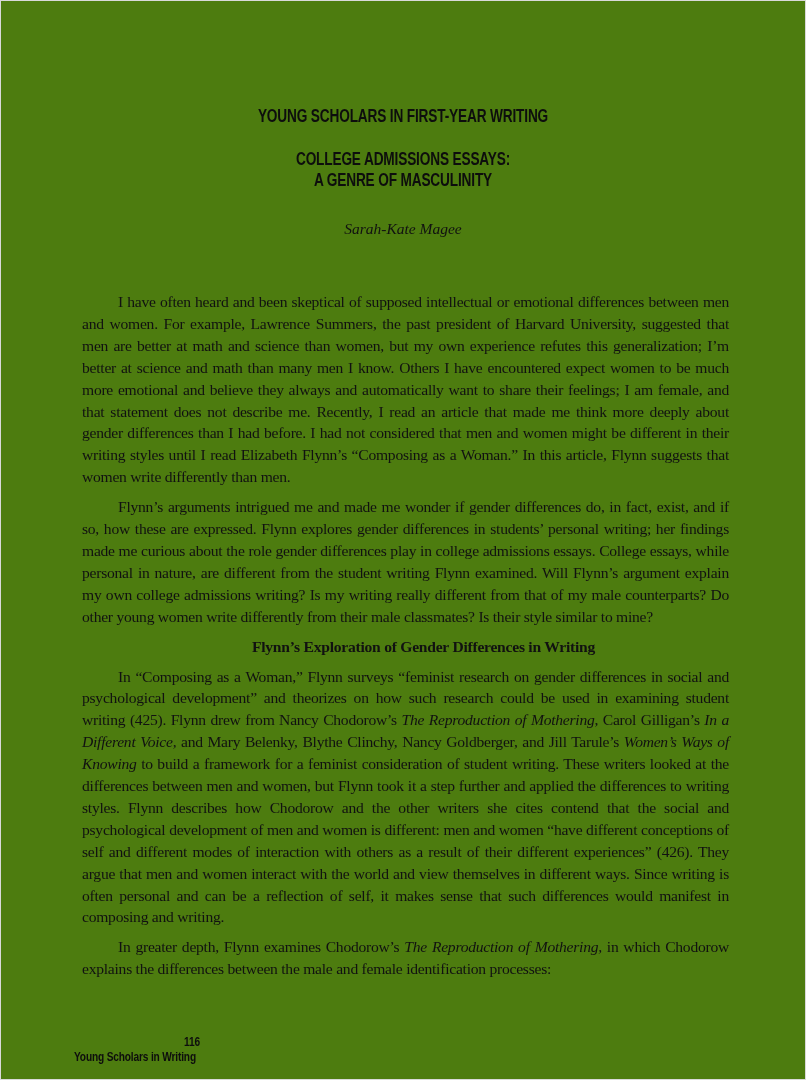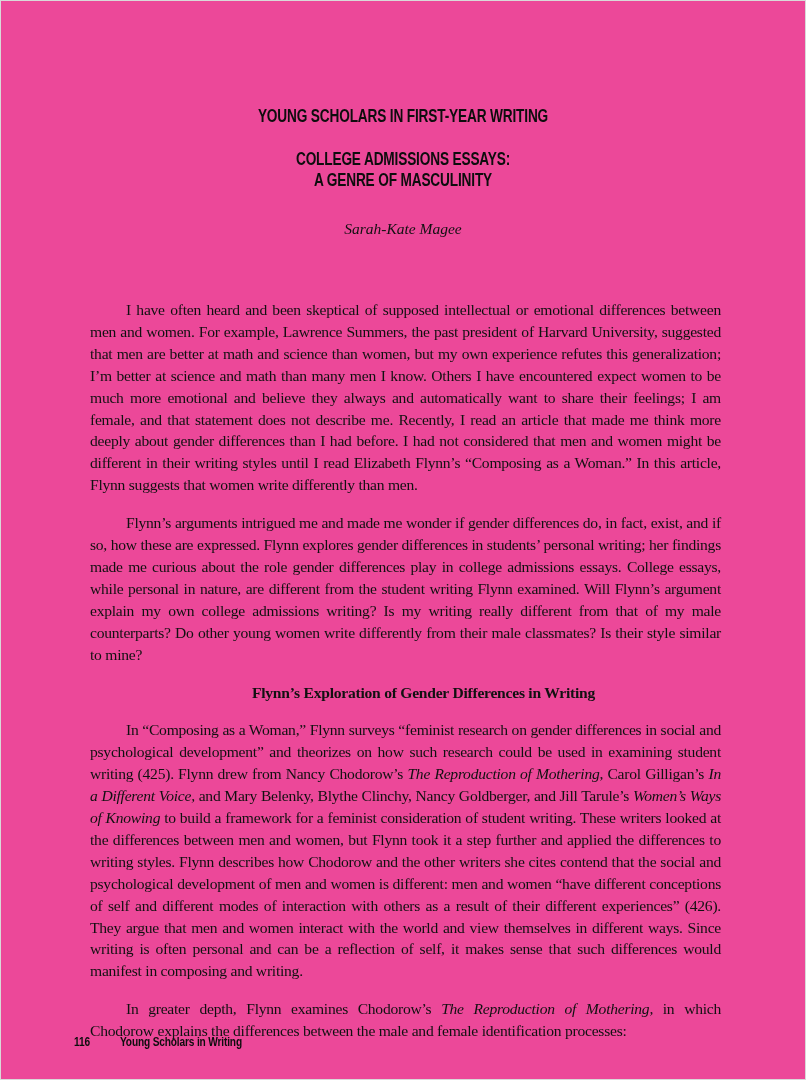--- a/index.html
+++ b/index.html
@@ -1,21 +1,21 @@
 <!DOCTYPE html>
 <html><head>
 <meta charset="utf-8">
 <style>
   html, body { margin: 0; padding: 0; background: #ffffff; }
   body { width: 806px; height: 1080px; overflow: hidden; }
   .page {
     position: relative;
     width: 804px; height: 1078px;
     border: 1px solid #d9d9d9;
-    background: #ec4899;
+    background: #4d7c0f;
     color: #111111;
   }
   .journal-title, .article-title, .footer-text {
     font-family: "Liberation Sans", sans-serif;
     font-weight: bold;
     transform: scaleX(0.78);
     transform-origin: center;
     letter-spacing: -0.2px;
     color: #0d0d0d;
   }
@@ -34,29 +34,29 @@
     font-family: "Liberation Serif", serif;
     font-style: italic; font-size: 15.5px; line-height: 22px;
   }
   .body {
     position: absolute; left: 73px; width: 663px; top: 282px;
     font-family: "Liberation Serif", serif;
     font-size: 15.6px; line-height: 21.9px;
     text-align: justify;
     letter-spacing: -0.25px;
   }
-  .body p { margin: 16px; text-indent: 36px; }
+  .body p { margin: 8px; text-indent: 36px; }
   .section-heading {
     text-align: center; font-weight: bold;
     margin: 11px 0 0 0; text-indent: 0; font-family: Liberation Serif, serif;
   }
   .body i { }
   .footer {
     position: absolute; left: 73px; top: 1033px;
-    display: flex; align-items: flex-end;
+    display: flex; align-items: flex-end; flex-direction: column;
   }
   .footer-text { font-size: 13px; transform-origin: left; }
   .page-number { margin-right: 26px; }
 </style>
 </head>
 <body>
 
 <div class="page">
   <div class="journal-title">YOUNG SCHOLARS IN FIRST-YEAR WRITING</div>
 

